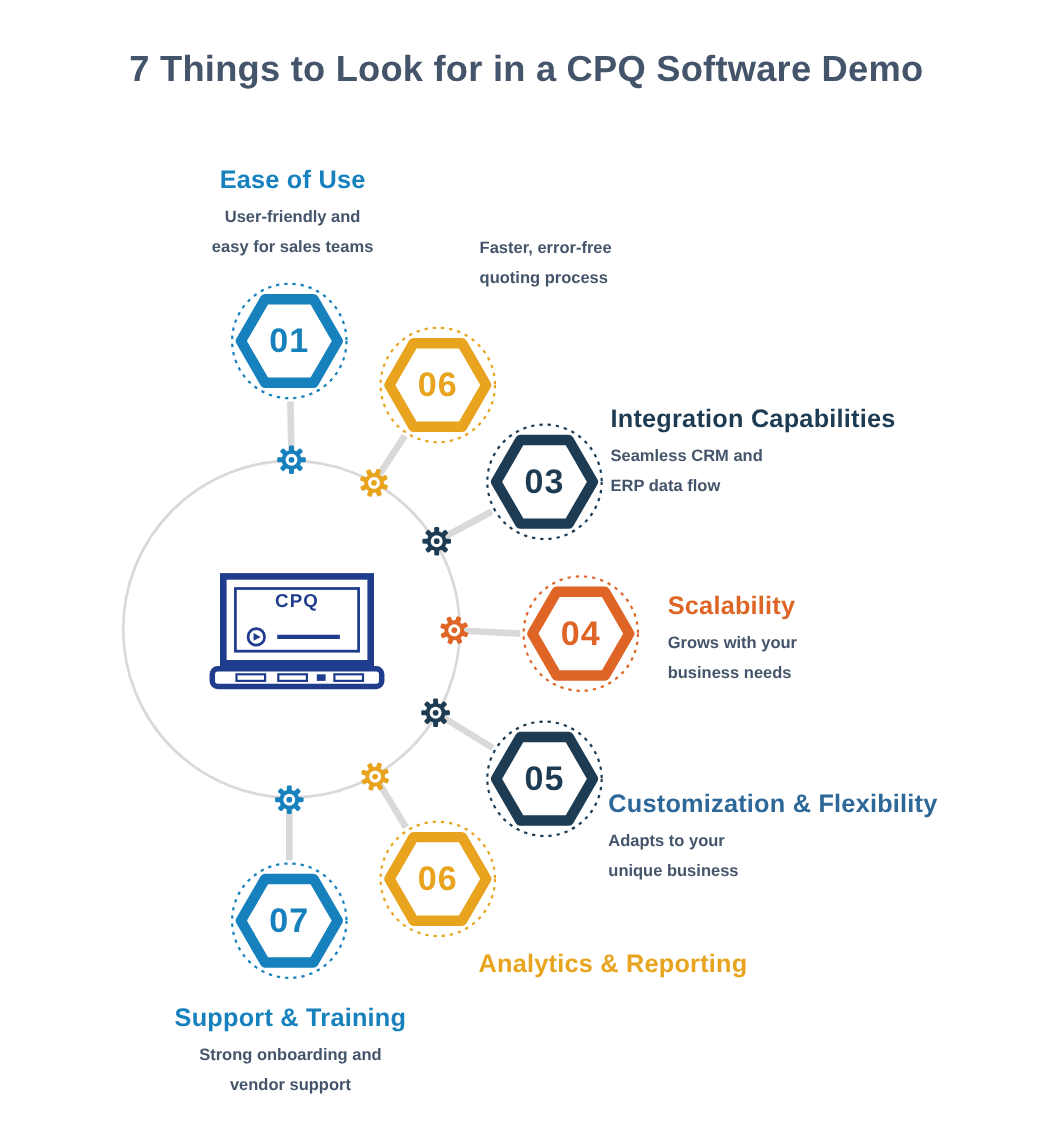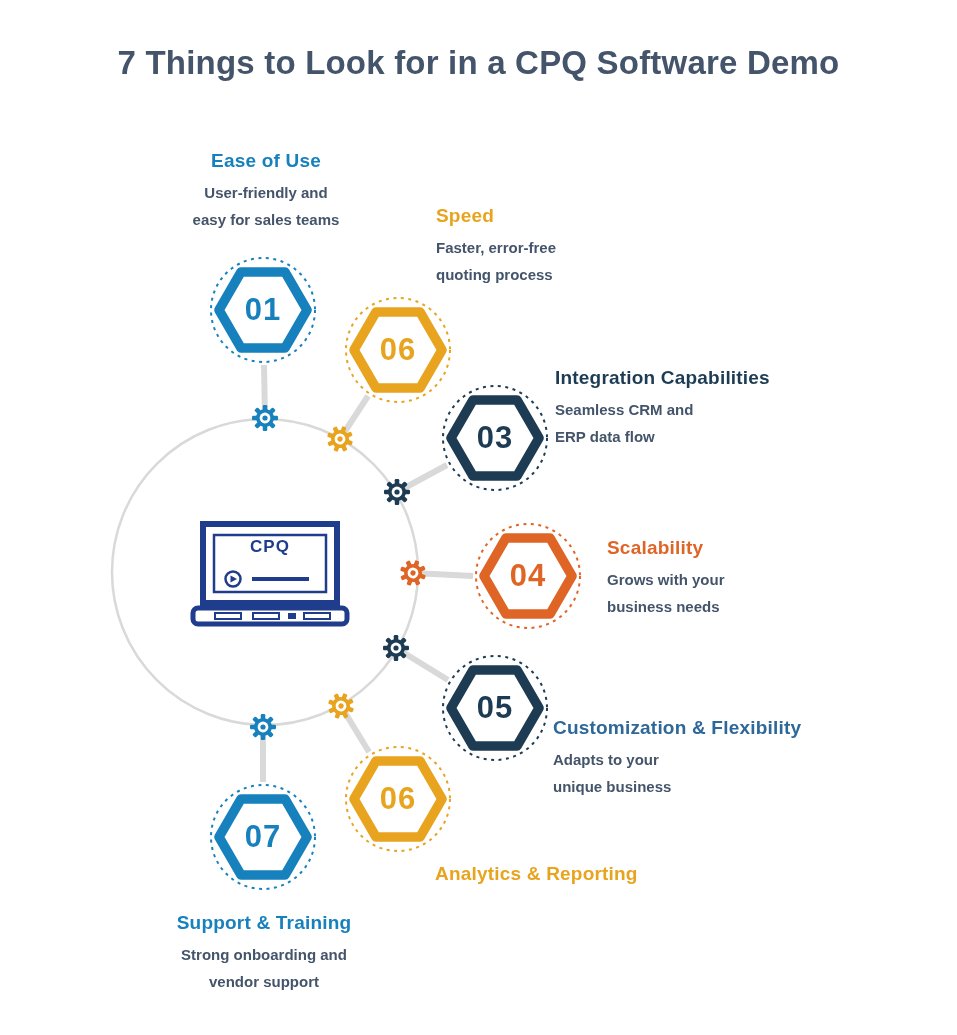--- a/index.html
+++ b/index.html
@@ -19,21 +19,21 @@
   .hex{position:absolute;width:120px;height:120px;}
   .hex svg{position:absolute;left:0;top:0;}
   .hex .dash{fill:none;stroke:var(--c);stroke-width:2;stroke-dasharray:3 4.5;}
   .hex polygon{fill:#ffffff;stroke:var(--c);stroke-width:9.5;stroke-linejoin:round;}
   .hex .num{
     position:absolute;left:0;top:0;width:120px;height:120px;display:flex;align-items:center;justify-content:center;
     font-size:31px;font-weight:800;letter-spacing:1px;color:var(--c);
   }
   
   .tb{position:absolute;}
-  .tb .heading{font-size:19px;font-weight:800;letter-spacing:.2px;}
+  .tb .heading{font-size:23px;font-weight:800;letter-spacing:.2px;}
   .tb .desc{margin-top:7px;font-size:15px;font-weight:700;line-height:27px;color:var(--body);}
   .tb-ease{left:155px;top:150px;width:222px;text-align:center;}
   .tb-speed{left:436px;top:205px;width:270px;}
   .tb-integration{left:555px;top:367px;width:330px;}
   .tb-scalability{left:607px;top:537px;width:290px;}
   .tb-custom{left:553px;top:705px;width:350px;margin-top:12px;}
   .tb-analytics{left:435px;top:863px;width:330px;}
   .tb-support{left:133px;top:912px;width:262px;text-align:center;}
   
   .laptop{position:absolute;left:185px;top:515px;width:170px;height:115px;color:var(--laptop);}
@@ -155,21 +155,20 @@
   </div>
 
   <div class="tb tb-ease">
     <div class="heading" style="color: rgb(23, 129, 190);">Ease of Use</div>
     <div class="desc">
       <span>User-friendly and</span><br><span>easy for sales teams</span>
     </div>
   </div>
 
   <div class="tb tb-speed">
-    <div class="heading" style="color: rgb(232, 164, 30);">Speed</div>
     <div class="desc">
       <span>Faster, error-free</span><br><span>quoting process</span>
     </div>
   </div>
 
   <div class="tb tb-scalability">
     <div class="heading" style="color: rgb(223, 101, 39);">Scalability</div>
     <div class="desc">
       <span>Grows with your</span><br><span>business needs</span>
     </div>

